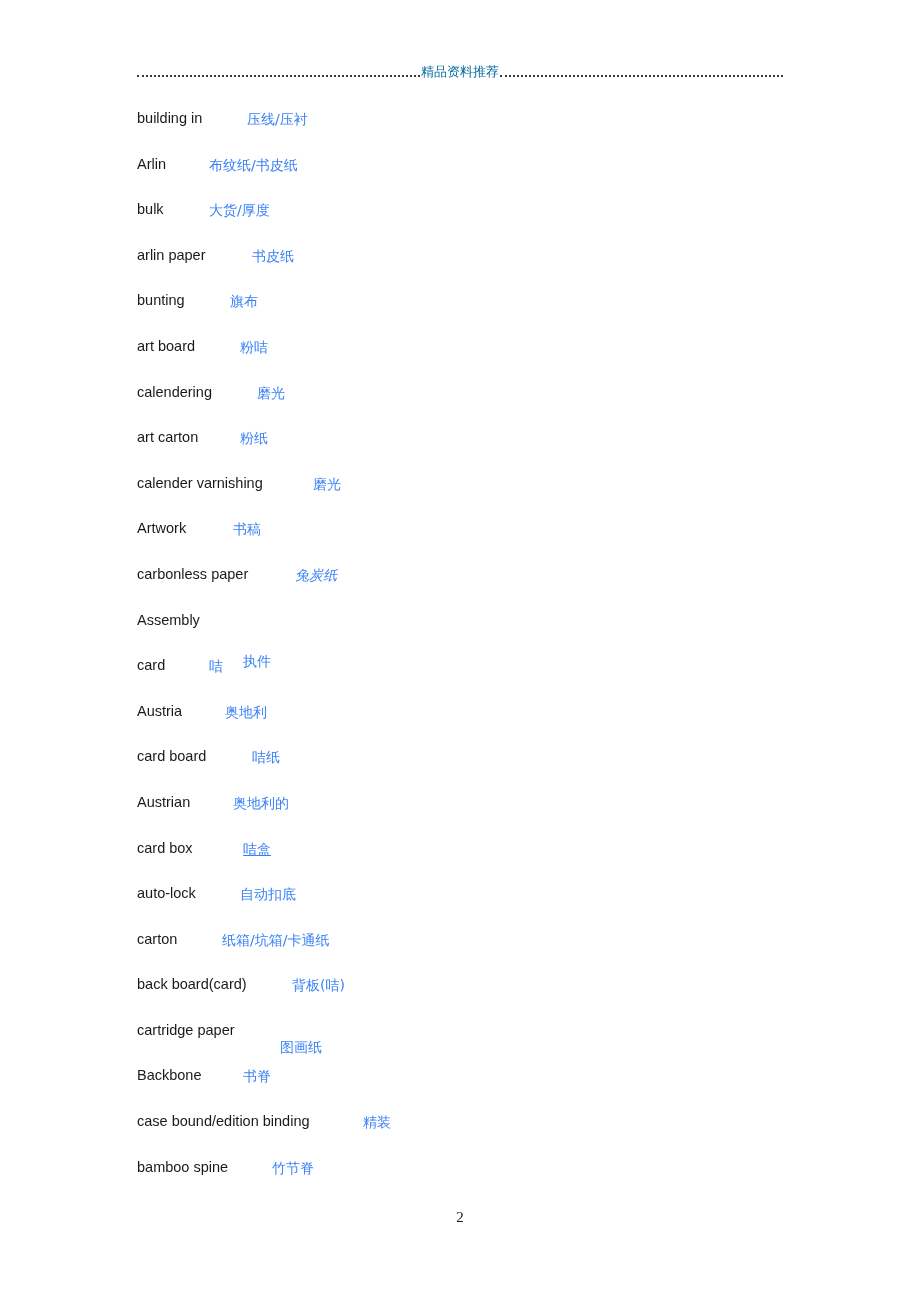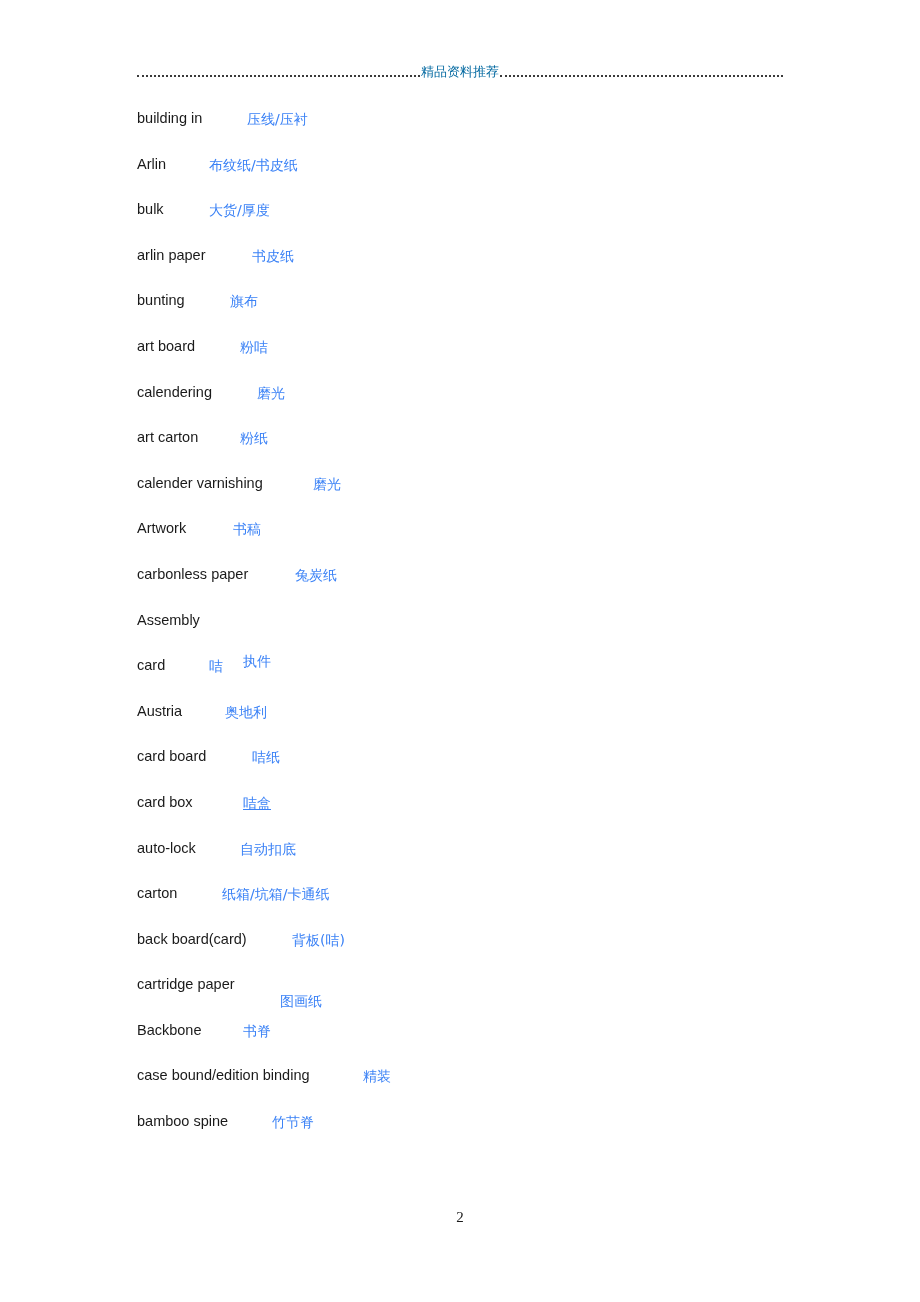--- a/index.html
+++ b/index.html
@@ -143,37 +143,41 @@
       <div class="row">
         <span class="term">calender varnishing</span>
         <span class="gloss" style="left: 313px;">磨光</span>
       </div>
       <div class="row">
         <span class="term">Artwork</span>
         <span class="gloss" style="left: 233px;">书稿</span>
       </div>
       <div class="row">
         <span class="term">carbonless paper</span>
-        <span class="gloss" style="left: 295px;">兔炭纸</span>
+        <span class="gloss" style="left: 295px; font-style: italic;">兔炭纸</span>
       </div>
       <div class="row">
         <span class="term">Assembly</span>
         <span class="gloss" style="left: 243px; margin-top: 40px;">执件</span>
       </div>
       <div class="row">
         <span class="term">card</span>
         <span class="gloss" style="left: 209px;">咭</span>
       </div>
       <div class="row">
         <span class="term">Austria</span>
         <span class="gloss" style="left: 225px;">奥地利</span>
       </div>
       <div class="row">
         <span class="term">card board</span>
         <span class="gloss" style="left: 252px;">咭纸</span>
+      </div>
+      <div class="row">
+        <span class="term">Austrian</span>
+        <span class="gloss" style="left: 233px;">奥地利的</span>
       </div>
       <div class="row">
         <span class="term">card box</span>
         <span class="gloss" style="left: 243px; text-decoration: underline;">咭盒</span>
       </div>
       <div class="row">
         <span class="term">auto-lock</span>
         <span class="gloss" style="left: 240px;">自动扣底</span>
       </div>
       <div class="row">

